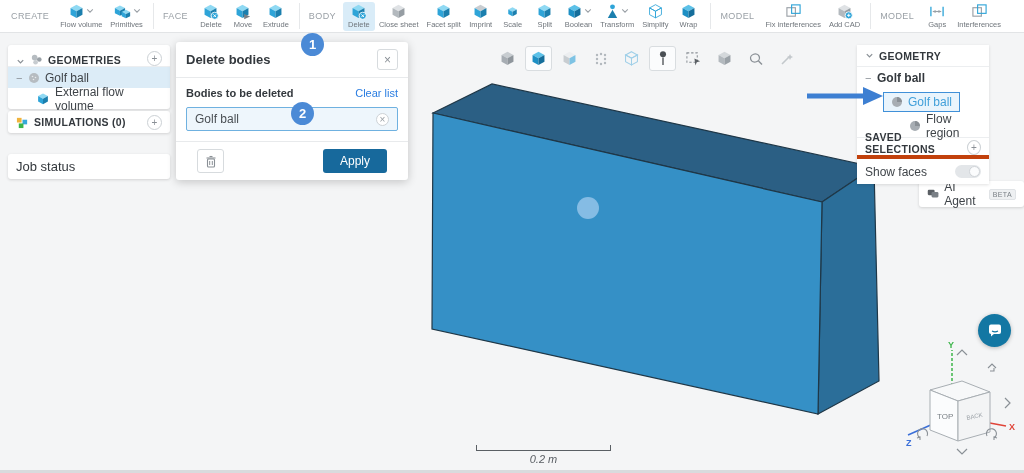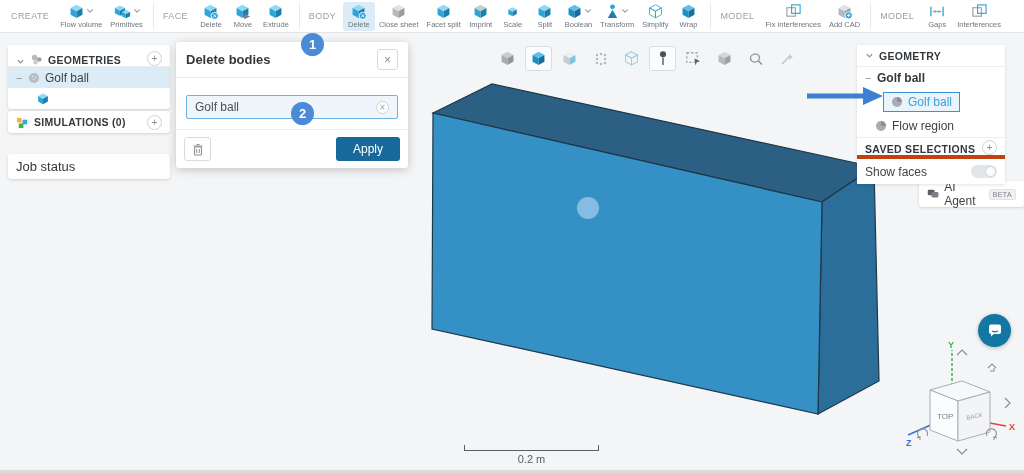--- a/index.html
+++ b/index.html
@@ -62,52 +62,52 @@
   .dlg-body { padding:9px 10px 10px; }
   .dlg-lblrow { display:flex; justify-content:space-between; align-items:center; }
   .dlg-lbl { font-size:11px; font-weight:bold; color:#33383d; }
   .dlg-link { font-size:11px; color:#2a7de1; cursor:pointer; }
   .chip { margin-top:8px; height:24px; display:flex; align-items:center; padding:0 8px;
           background:#eef6fc; border:1px solid #6fb1e0; border-radius:2px; font-size:12px; color:#4a4f54; }
   .chip-x { margin-left:auto; color:#9aa0a6; font-size:10px; width:13px; height:13px;
             border:1px solid #cdd2d6; border-radius:50%; line-height:11px; text-align:center;
             background:#fff; cursor:pointer; }
   .dlg-ftr { display:flex; align-items:center; justify-content:space-between;
-             padding:7px 8px; border-top:1px solid #e8eaec; }
+             padding:7px 21px; border-top:1px solid #e8eaec; }
   .trash-btn { width:27px; height:24px; border:1px solid #d7dbde; border-radius:3px; background:#fff;
                display:flex; align-items:center; justify-content:center; cursor:pointer; }
   .apply-btn { background:#17699c; color:#fff; font-size:12px; border:none; border-radius:3px;
                padding:5px 17px; cursor:pointer; font-family:inherit; }
 
   
-  #rpanel { position:absolute; left:857px; top:45px; width:148px; background:#fff; z-index:10;
+  #rpanel { position:absolute; left:857px; top:45px; width:132px; background:#fff; z-index:10;
             box-shadow:0 1px 3px rgba(0,0,0,.12); }
   #rpanel .row { height:22px; }
   .r-hdr-row { border-bottom:1px solid #eceef0; }
   .r-sel { margin-left:18px; display:inline-flex; align-items:center; border:1.5px solid #4090d8;
            background:#e9f4fc; padding:2px 7px; font-size:12px; color:#42a0da; cursor:pointer; }
-  .r-sub { padding-left:18px; }
+  .r-sub { padding-left:44px;margin-left:8px; }
   .saved-row { border-top:1px solid #eceef0; border-bottom:4px solid #c2410c; height:23px;align-items:flex-end; }
   .toggle { margin-left:auto; width:26px; height:13px; border-radius:7px; background:#e3e6e9;
             position:relative; cursor:pointer; }
   .toggle .knob { position:absolute; right:1px; top:1px; width:11px; height:11px; border-radius:50%;
                   background:#fbfcfd; border:1px solid #d0d4d8; }
 
   
   #ai-agent { position:absolute; left:919px; top:181px; height:26px; padding:0 8px; background:#fff;
               border-radius:3px; box-shadow:0 1px 3px rgba(0,0,0,.15); display:flex; align-items:center;
               gap:5px; z-index:6; cursor:pointer; }
   #ai-agent .lbl { font-size:12px; color:#3f4449; }
   #ai-agent .beta { font-size:7px; color:#7a8086; background:#eef0f2; border:1px solid #e0e3e6;
                     border-radius:2px; padding:1px 3px; letter-spacing:.4px; }
   #chat-fab { position:absolute; left:978px; top:314px; width:33px; height:33px; border-radius:50%;
               background:#1377a3; display:flex; align-items:center; justify-content:center;
               z-index:6; cursor:pointer; box-shadow:0 1px 4px rgba(0,0,0,.25); }
 
-  #scalebar { position:absolute; left:464px; top:445px; width:135px; z-index:5; }
+  #scalebar { position:absolute; left:476px; top:445px; width:135px; z-index:5;font-style:italic; }
   #scalebar .bar { height:6px; border-bottom:1.5px solid #5a5f64; border-left:1.5px solid #5a5f64;
                    border-right:1.5px solid #5a5f64; }
   #scalebar .lbl { text-align:center; font-size:11px; color:#5a5f64; margin-top:2px; }
 
   #navcube { position:absolute; left:905px; top:338px; z-index:5; }
 
   #sel-arrow { position:absolute; left:805px; top:85px; z-index:30; }
 
   .badge { position:absolute; width:23px; height:23px; border-radius:50%; background:#4b8ad6;
            color:#fff; font-size:13px; font-weight:bold; display:flex; align-items:center;
@@ -471,20 +471,21 @@
     <span>Golf ball</span>
   </div>
   <div class="row" style="padding-left:28px;">
     <span class="ticon">
         <svg width="14" height="14" viewBox="0 0 20 20">
           <polygon points="10,2 17,5.8 10,9.6 3,5.8" fill="#8fd9f3"></polygon>
           <polygon points="3,5.8 10,9.6 10,17.5 3,13.7" fill="#2ea4d8"></polygon>
           <polygon points="10,9.6 17,5.8 17,13.7 10,17.5" fill="#1b7fae"></polygon>
         </svg>
       </span>
+    <span>External flow volume</span>
   </div>
 </div>
 
 <div class="card" id="sim-card">
   <div class="row">
     <span class="ticon">
         <svg width="13" height="13" viewBox="0 0 14 14">
           <rect x="1" y="2" width="5" height="5" fill="#f0b33c"></rect>
           <rect x="7" y="4" width="5" height="5" fill="#36a9da"></rect>
           <rect x="3" y="8" width="5" height="5" fill="#3cb54a"></rect>
@@ -500,20 +501,24 @@
     <span>Job status</span>
   </div>
 </div>
 
 <div id="dialog">
   <div class="dlg-hdr">
     <span class="dlg-title">Delete bodies</span>
     <span class="dlg-close">×</span>
   </div>
   <div class="dlg-body">
+    <div class="dlg-lblrow">
+      <span class="dlg-lbl">Bodies to be deleted</span>
+      <span class="dlg-link">Clear list</span>
+    </div>
     <div class="chip">
       <span>Golf ball</span>
       <span class="chip-x">×</span>
     </div>
   </div>
   <div class="dlg-ftr">
     <span class="trash-btn">
       <svg width="12" height="13" viewBox="0 0 12 13">
           <rect x="2.5" y="4" width="7" height="8" rx="1" fill="none" stroke="#8a9096" stroke-width="1.1"></rect>
           <line x1="1.5" y1="3" x2="10.5" y2="3" stroke="#8a9096" stroke-width="1.1"></line>

